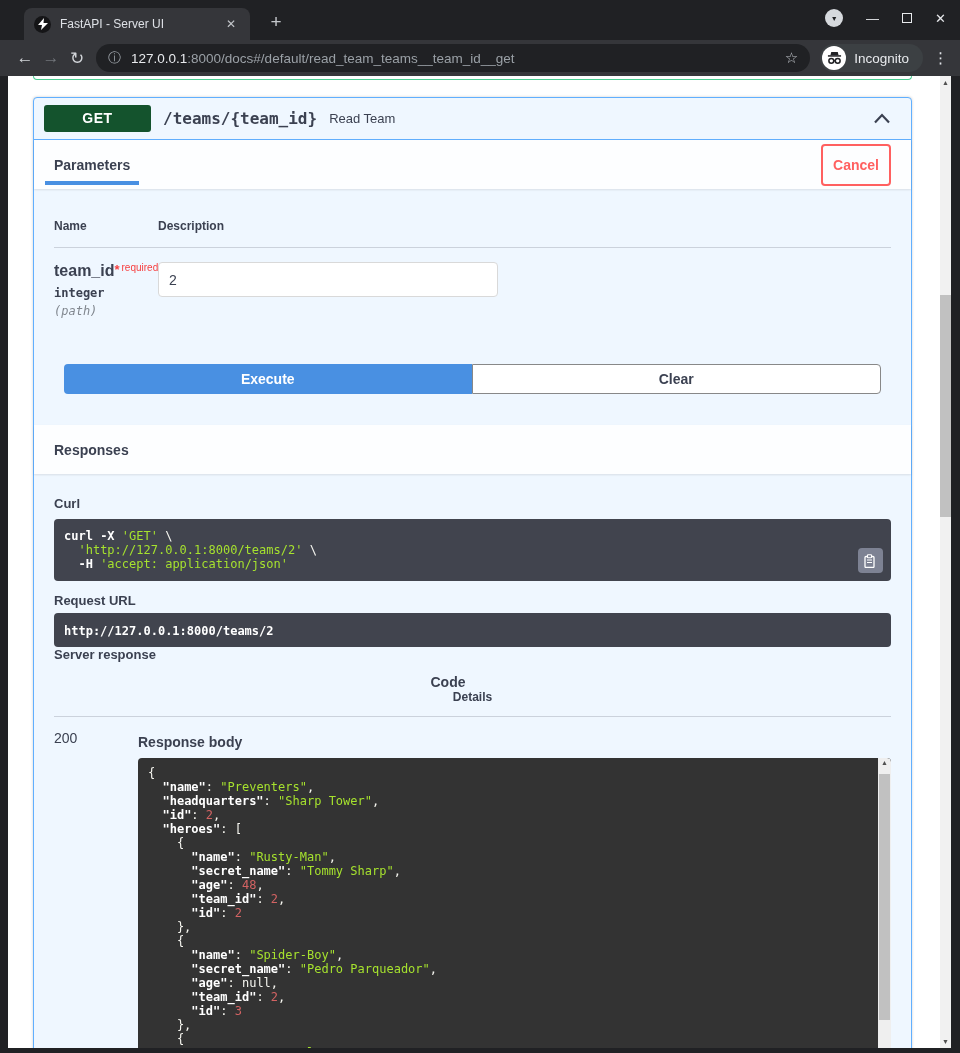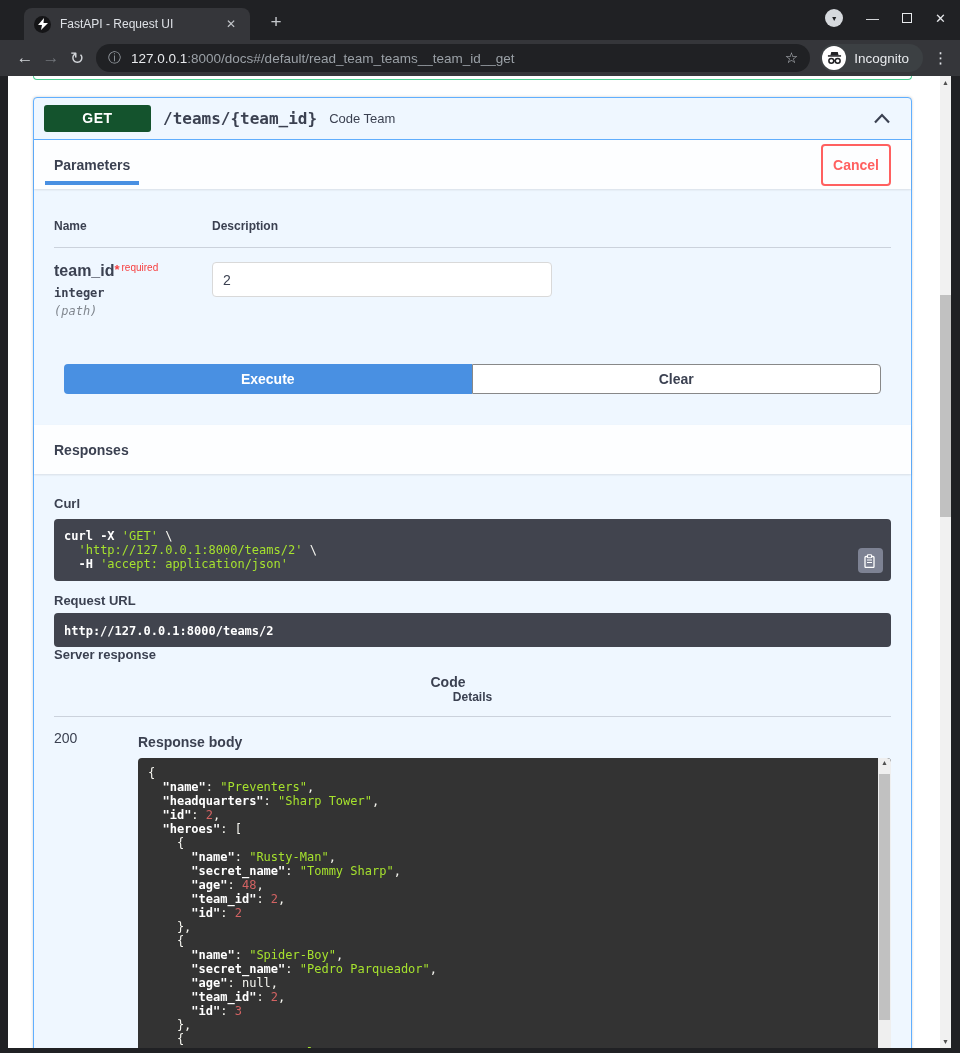--- a/index.html
+++ b/index.html
@@ -59,21 +59,21 @@
                     box-shadow:0 1px 2px rgba(0,0,0,.1); display:flex; align-items:center; padding:0 20px; }
   .tab-item { font-weight:700; font-size:14px; color:#3b4151; padding:13px 9px 8px; margin-left:-9px;
               border-bottom:4px solid #4990e2; }
   .sec-title { font-weight:700; font-size:14px; color:#3b4151; }
   .btn-cancel { margin-left:auto; height:42px; padding:0 10px; background:transparent; border:2px solid #ff6060;
                 border-radius:4px; color:#ff6060; font-weight:700; font-size:14px; font-family:inherit; }
 
   .parameters-area { padding:20px 20px 0; }
   .table-head { display:flex; padding:10px 0 14px; border-bottom:1px solid rgba(59,65,81,.2); }
   .th { font-size:12px; font-weight:700; color:#3b4151; }
-  .col-name { width:158px; flex:none; }
+  .col-name { width:104px; flex:none; }
   .param-row { display:flex; padding-top:14px; }
   .param-name-line { font-size:16px; font-weight:700; color:#3b4151; }
   .req-star { color:#f74040; font-size:13px; vertical-align:top; }
   .req-label { color:#f74040; font-size:10px; font-weight:400; vertical-align:top; margin-left:2px; }
   .param-type { font-family:"DejaVu Sans Mono", monospace; font-size:12px; font-weight:700; margin-top:6px; }
   .param-in { font-family:"DejaVu Sans Mono", monospace; font-size:12px; font-style:italic; color:#81878f; margin-top:4px; }
   .param-input { width:340px; height:35px; border:1px solid #d9d9d9; border-radius:4px; padding:0 10px;
                  font-size:14px; color:#3b4151; font-family:inherit; background:#fff; }
 
   .execute-wrapper { display:flex; margin:46px 10px 31px; }
@@ -118,21 +118,21 @@
 
 <div class="window">
 
   <div class="tabbar">
     <div class="tab">
       <span class="favicon">
         <svg width="10" height="12" viewBox="0 0 10 12">
             <polygon points="6,0 0,7 4,7 3,12 10,5 5.5,5" fill="#fff"></polygon>
           </svg>
       </span>
-      <span class="tab-title">FastAPI - Request UI</span>
+      <span class="tab-title">FastAPI - Server UI</span>
       <span class="tab-close">✕</span>
     </div>
     <div class="new-tab">+</div>
     <div class="win-controls">
       <span class="circle-btn">▼</span>
       <span class="wc">—</span>
       <span class="wc-max"></span>
       <span class="wc">✕</span>
     </div>
   </div>
@@ -164,21 +164,21 @@
   <div class="page">
     <div class="swagger-wrap">
 
       <div class="prev-block-edge"></div>
 
       <div class="opblock">
 
         <div class="opblock-summary">
           <span class="method-badge">GET</span>
           <span class="op-path">/teams/{team_id}</span>
-          <span class="op-summary-text">Code Team</span>
+          <span class="op-summary-text">Read Team</span>
           <span class="op-chevron">
             <svg width="18" height="11" viewBox="0 0 18 11">
                 <polyline points="2,9.5 9,2 16,9.5" fill="none" stroke="#3b4151" stroke-width="2.2"></polyline>
               </svg>
           </span>
         </div>
 
         <div class="section-header">
           <span class="tab-item">Parameters</span>
           <button class="btn-cancel">Cancel</button>

